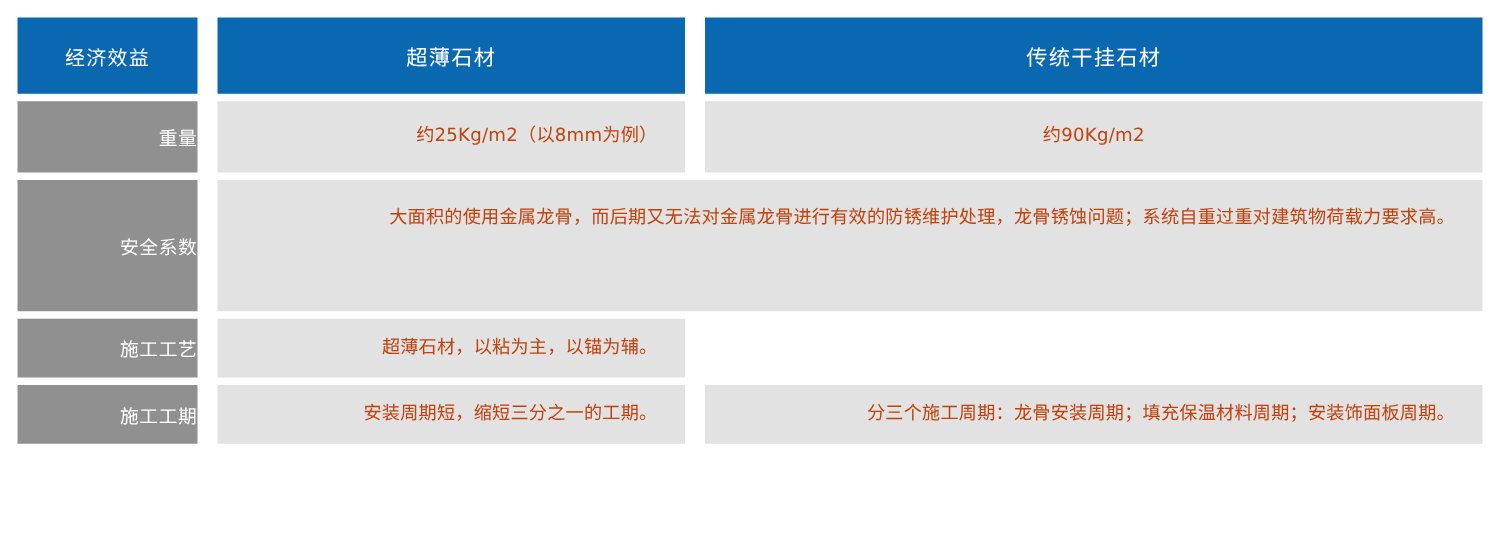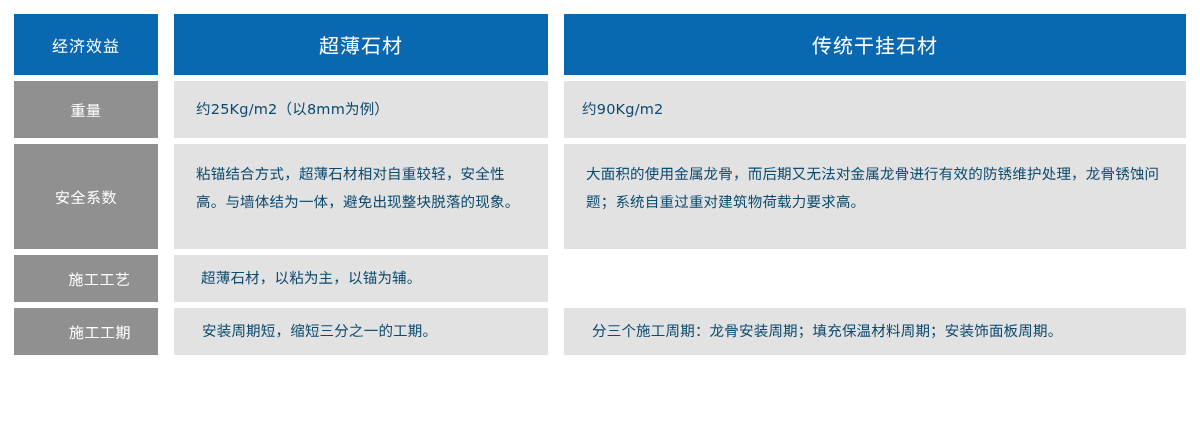--- a/index.html
+++ b/index.html
@@ -44,60 +44,61 @@
     align-items: center;
     overflow: hidden;
   }
 
   
   .row-header .cell {
     background: #0a68b1;
     color: #ffffff;
     height: 61px;
     justify-content: center;
-    font-size: 20px;
+    font-size: 17px;
     letter-spacing: 1px;
   }
   .row-header .col-label { font-size: 16px; }
 
   
   .cell-label {
     background: #909090;
     color: #ffffff;
     justify-content: center;
     font-size: 15px;
     letter-spacing: 0.5px;
     text-align: center;
   }
 
   
   .cell-value {
     background: #e2e2e2;
-    color: #0c4a6e;
+    color: #c2410c;
     font-size: 14.5px;
     line-height: 1.95;
     padding: 0 22px;
     letter-spacing: 0.2px;
   }
   .cell-value.multiline {
     align-items: flex-start;
     padding-top: 16px;
   }
   .cell-value.center-text {
+    justify-content: center;
     padding: 0 18px;
   }
 
   
   .row-weight   .cell { height: 57px; }
   .row-safety   .cell { height: 105px; }
   .row-process  .cell { height: 47px; padding-left: 27px; }
   .row-duration .cell { height: 47px; padding-left: 28px; }
   .row-cost     .cell { height: 47px; }
 
-  .rowtext { display: block; width: 100%; }
+  .rowtext { display: block; width: 100%; text-align: right; }
 </style>
 </head>
 <body>
 
 <div class="comparison-table">
 
   <div class="table-row row-header">
     <div class="cell col-label">
       <span class="rowtext" style="text-align:center">经济效益</span>
     </div>
@@ -118,23 +119,20 @@
     </div>
     <div class="cell col-b cell-value center-text">
       <span>约90Kg/m2</span>
     </div>
   </div>
 
   <div class="table-row row-safety">
     <div class="cell col-label cell-label">
       <span class="rowtext">安全系数</span>
     </div>
-    <div class="cell col-a cell-value multiline">
-      <span class="rowtext">粘锚结合方式，超薄石材相对自重较轻，安全性高。与墙体结为一体，避免出现整块脱落的现象。</span>
-    </div>
     <div class="cell col-b cell-value multiline">
       <span class="rowtext">大面积的使用金属龙骨，而后期又无法对金属龙骨进行有效的防锈维护处理，龙骨锈蚀问题；系统自重过重对建筑物荷载力要求高。</span>
     </div>
   </div>
 
   <div class="table-row row-process">
     <div class="cell col-label cell-label">
       <span class="rowtext">施工工艺</span>
     </div>
     <div class="cell col-a cell-value">

